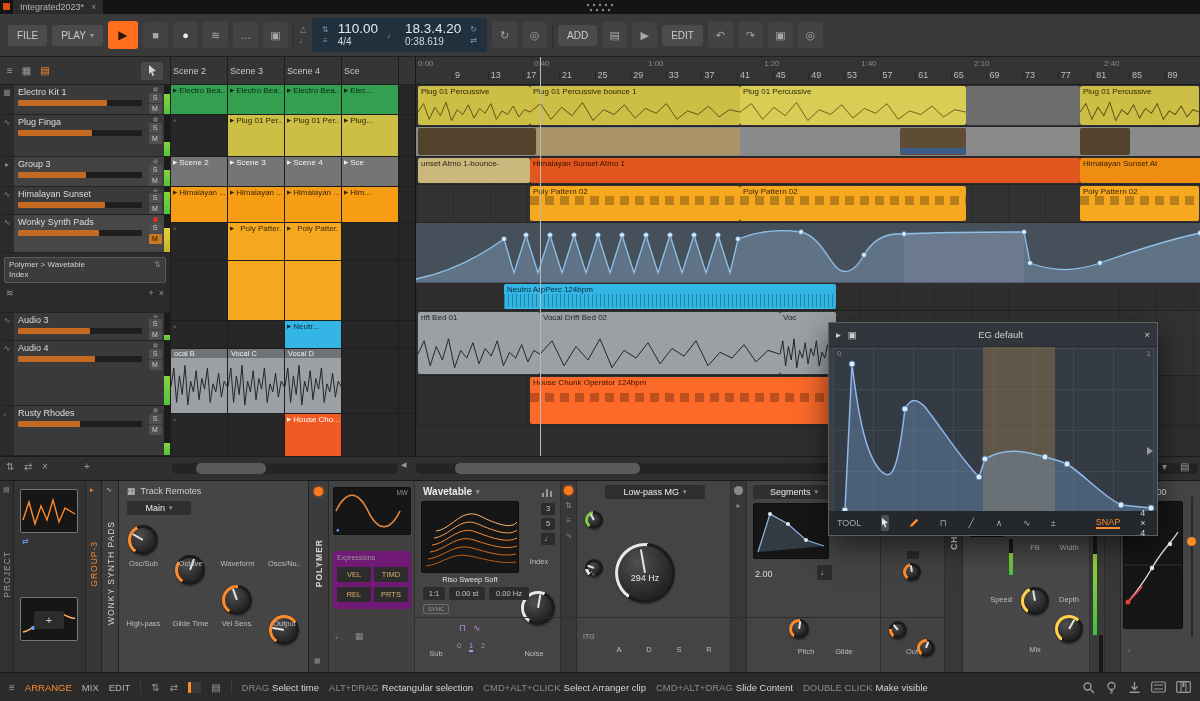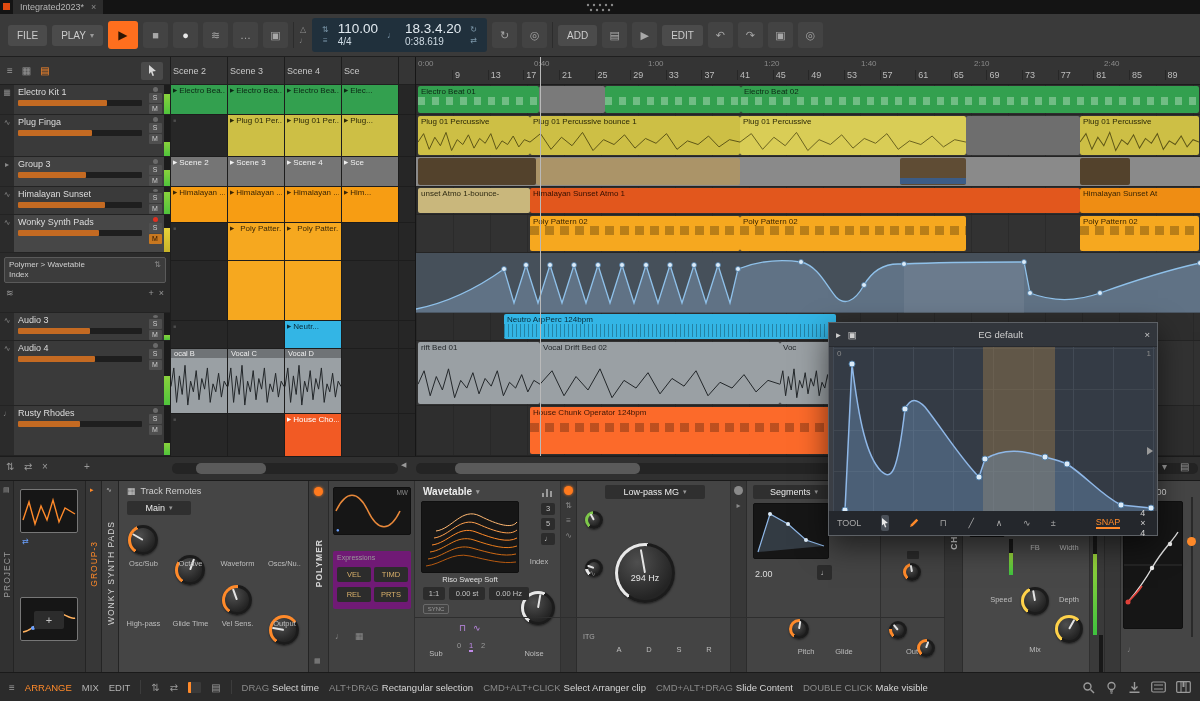--- a/index.html
+++ b/index.html
@@ -611,28 +611,20 @@
             <span>65</span>
             <span>69</span>
             <span>73</span>
             <span>77</span>
             <span>81</span>
             <span>85</span>
             <span>89</span>
         </div>
       </div>
 
-      <div class="lane" style="height:30px">
-        <div class="aclip" style="left:2px;width:121px;background:#33a04f;color:#0c2715"><span>Electro Beat 01</span><div class="pat"></div></div>
-        <div class="aclip" style="left:123px;width:66px;background:#7a7a7a"></div>
-        <div class="aclip" style="left:189px;width:136px;background:#33a04f">
-            <div class="pat"></div>
-          </div>
-        <div class="aclip" style="left:325px;width:458px;background:#33a04f;color:#0c2715"><span>Electro Beat 02</span><div class="pat"></div></div>
-      </div>
 
       <div class="lane alt" style="height:42px">
         <div class="aclip" style="left:2px;width:112px;background:#cdbf45;color:#2a2708"><span>Plug 01 Percussive</span>
           <svg viewBox="0 0 60 20" preserveAspectRatio="none">
               <use href="#wf" stroke="#5e5617"></use>
             </svg></div>
         <div class="aclip" style="left:114px;width:210px;background:#cdbf45;color:#2a2708"><span>Plug 01 Percussive bounce 1</span>
           <svg viewBox="0 0 60 20" preserveAspectRatio="none">
               <use href="#wf" stroke="#5e5617"></use>
             </svg></div>

